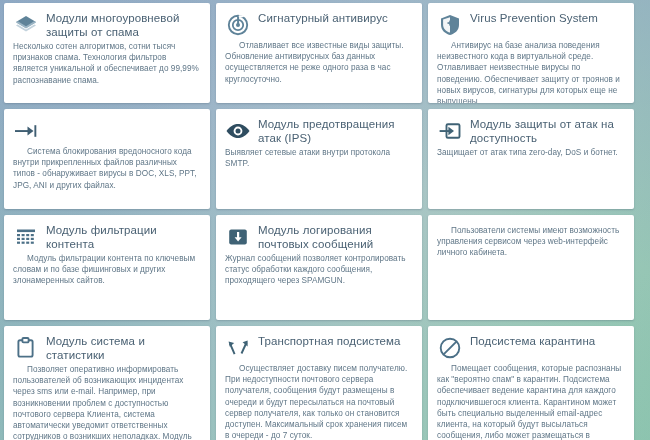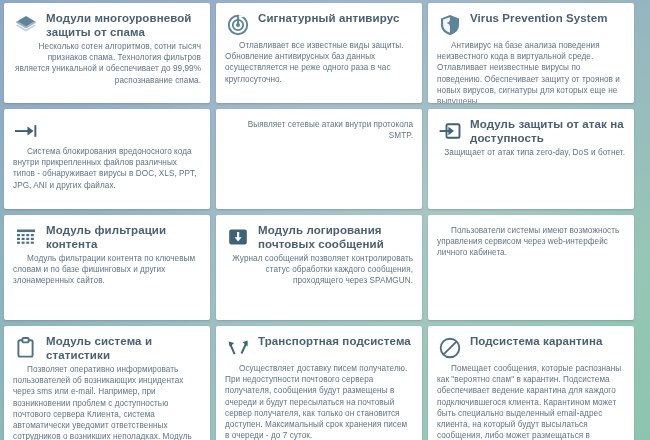--- a/index.html
+++ b/index.html
@@ -46,34 +46,34 @@
     flex:0 0 26px;
     width:26px;height:26px;
     display:flex;align-items:center;justify-content:center;
     margin-top:1px;
   }
   .icon svg{display:block;}
   .title{
     color:#4a6173;
     font-size:11.5px;
     line-height:13.5px;
-    font-weight:700;
+    font-weight:400;
     letter-spacing:.1px;
     padding-top:1px;
   }
   .desc{
     color:#5f7687;
     font-size:8.2px;
     line-height:11.2px;
     text-indent:14px;
     text-align:left;
     margin:2px 0 0 0;
     letter-spacing:.05px;
   }
-  .desc.noindent{text-indent:0;text-align:right;}
+  .desc.noindent{text-indent:0;}
 </style>
 </head>
 <body>
 
 <div id="page">
   <div class="grid">
 
     <div class="card">
       <div class="card-head">
         <span class="icon">
@@ -126,20 +126,30 @@
             <rect x="2" y="11.1" width="15" height="1.9" fill="#3f5e72"></rect>
             <polygon points="14.5,7.4 20.5,12 14.5,16.6" fill="#3f5e72"></polygon>
             <rect x="21.4" y="6.2" width="1.9" height="11.6" fill="#3f5e72"></rect>
           </svg>
         </span>
       </div>
       <p class="desc">Система блокирования вредоносного кода внутри прикрепленных файлов различных типов - обнаруживает вирусы в DOC, XLS, PPT, JPG, ANI и других файлах.</p>
     </div>
 
     <div class="card">
+      <div class="card-head">
+        <span class="icon">
+          <svg width="26" height="24" viewBox="0 0 26 24">
+            <path d="M1.5 12 C5 6.6 10 5 13 5 c3 0 8 1.6 11.5 7 -3.5 5.4 -8.5 7 -11.5 7 -3 0 -8 -1.6 -11.5 -7 Z" fill="#2f4d60"></path>
+            <circle cx="13" cy="12" r="4.4" fill="#ffffff"></circle>
+            <circle cx="13" cy="12" r="2.5" fill="#2f4d60"></circle>
+          </svg>
+        </span>
+        <div class="title">Модуль предотвращения атак (IPS)</div>
+      </div>
       <p class="desc noindent">Выявляет сетевые атаки внутри протокола SMTP.</p>
     </div>
 
     <div class="card">
       <div class="card-head">
         <span class="icon">
           <svg width="26" height="24" viewBox="0 0 26 24">
             <rect x="9.5" y="5.2" width="13" height="13.6" rx="1.4" fill="none" stroke="#3f6275" stroke-width="1.9"></rect>
             <rect x="2.6" y="11.1" width="11" height="1.9" fill="#3f6275"></rect>
             <polygon points="11.4,7.8 17,12 11.4,16.2" fill="#3f6275"></polygon>

